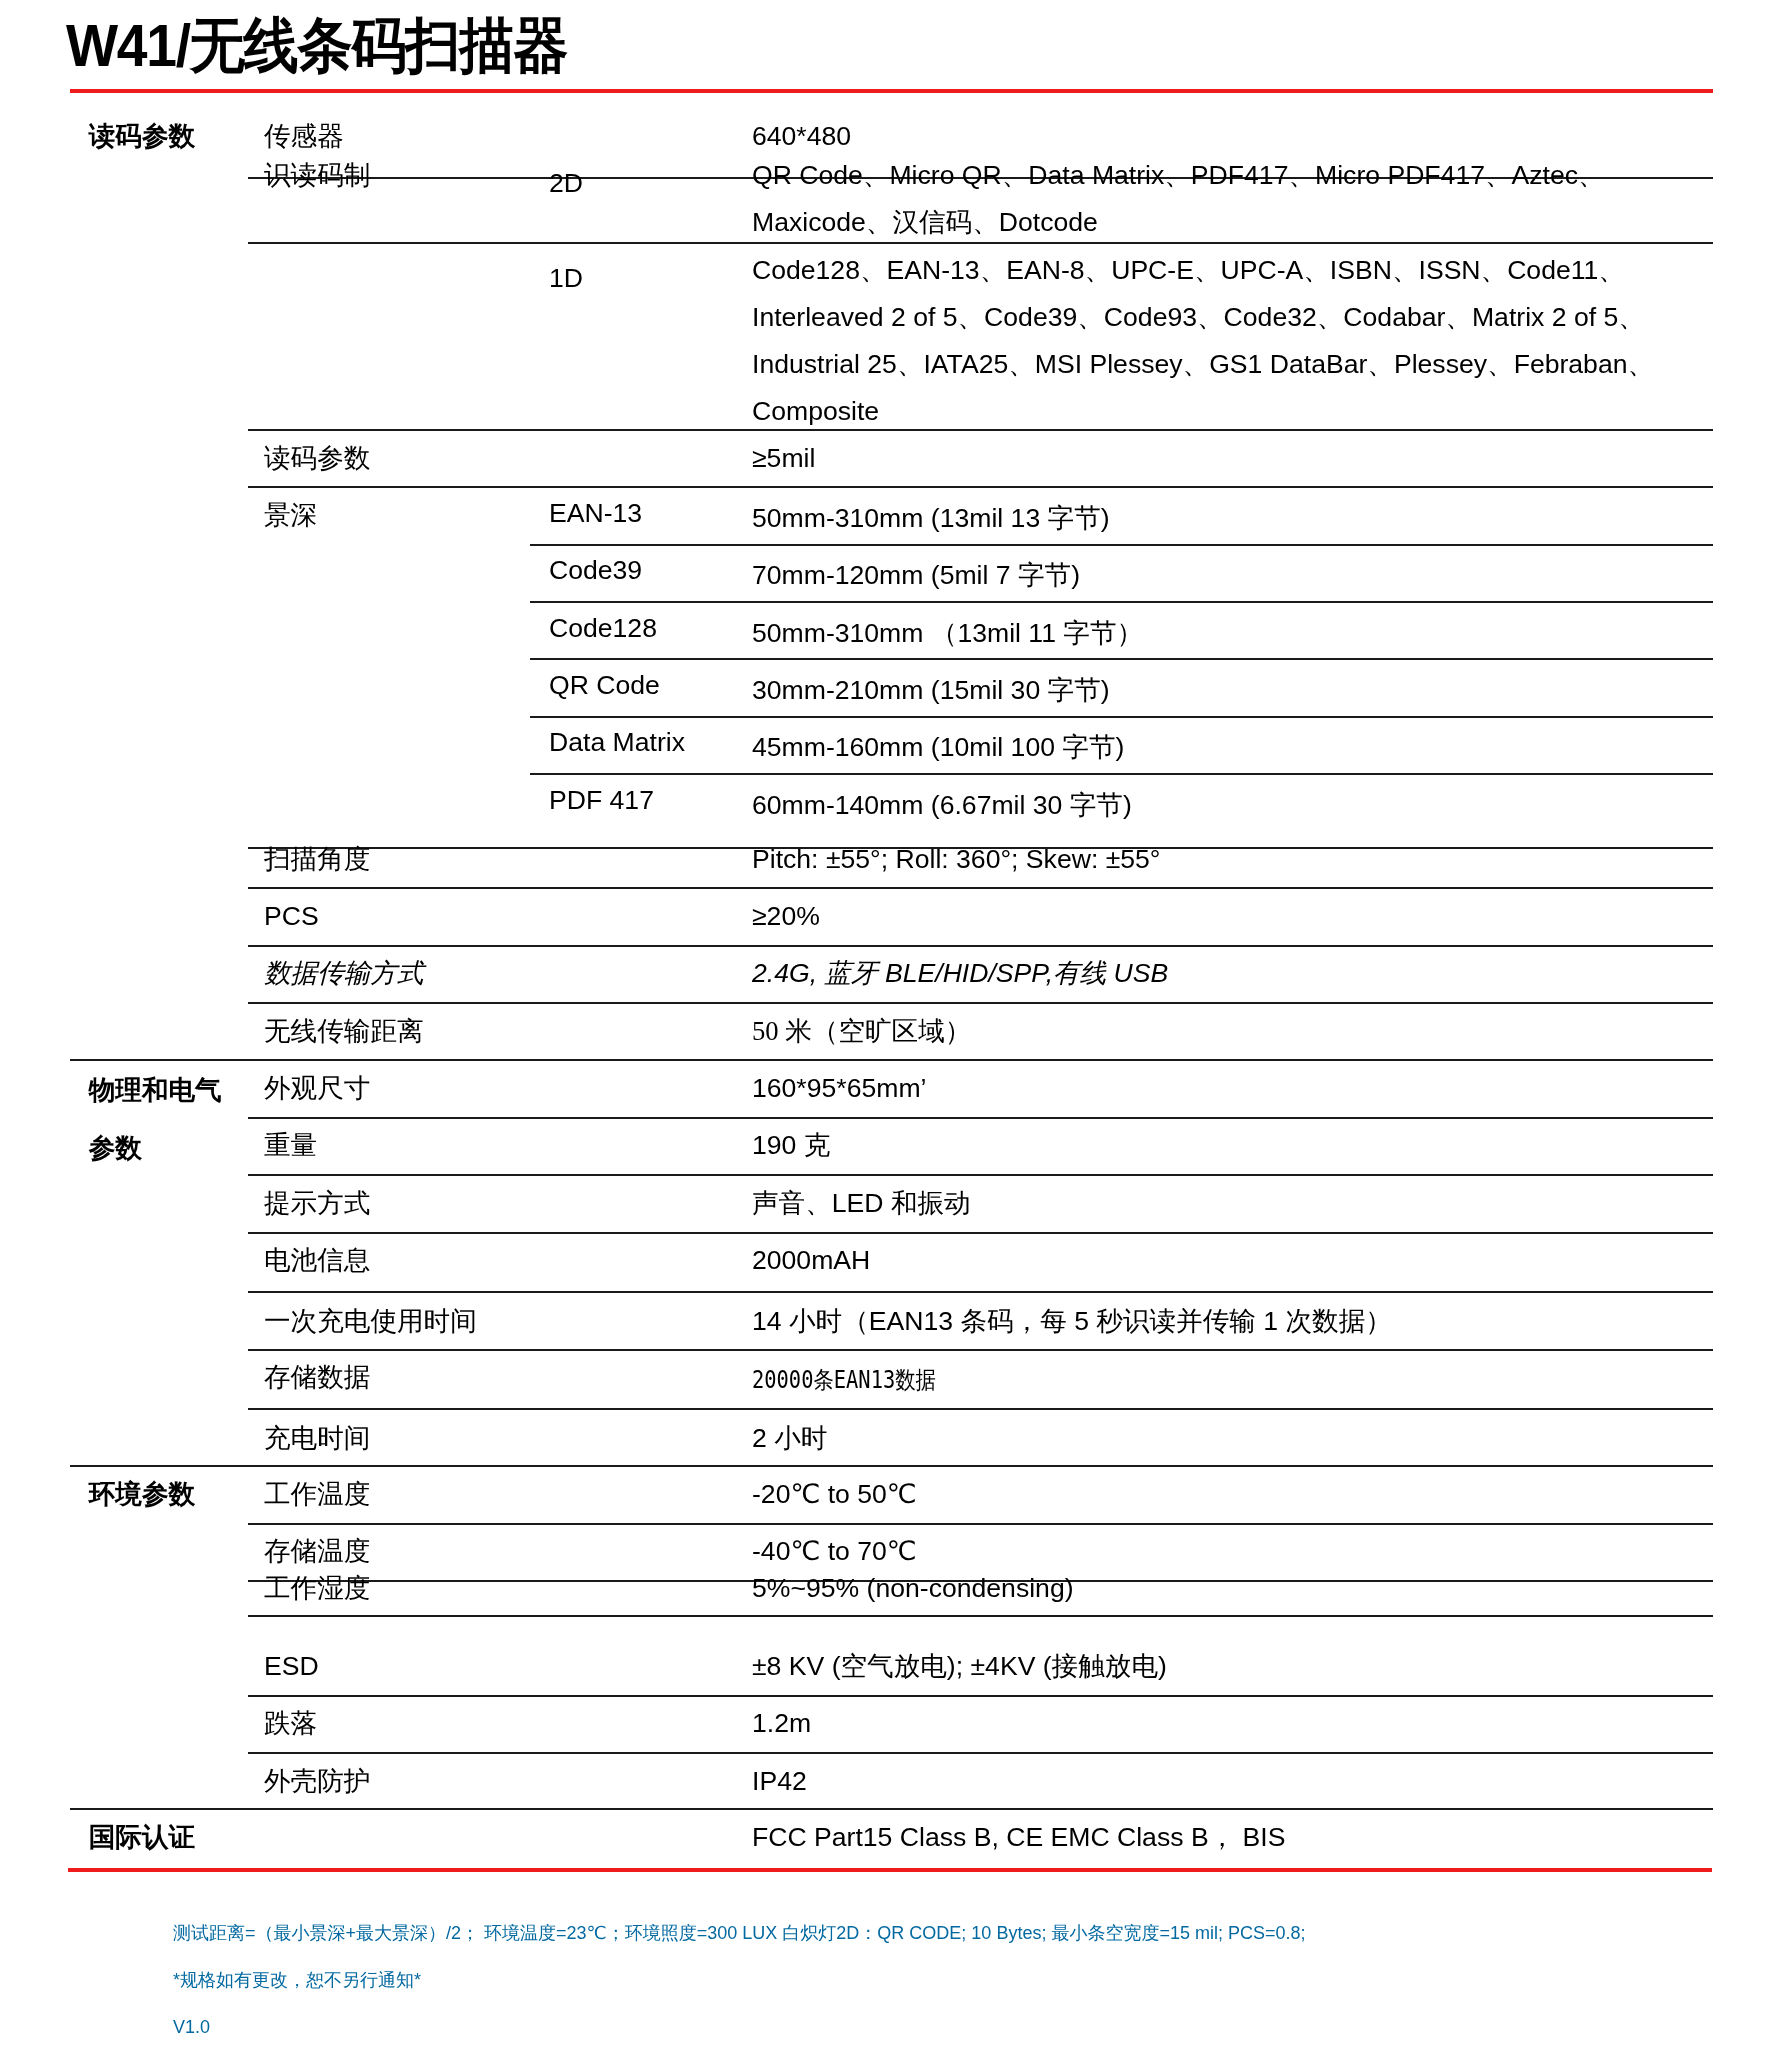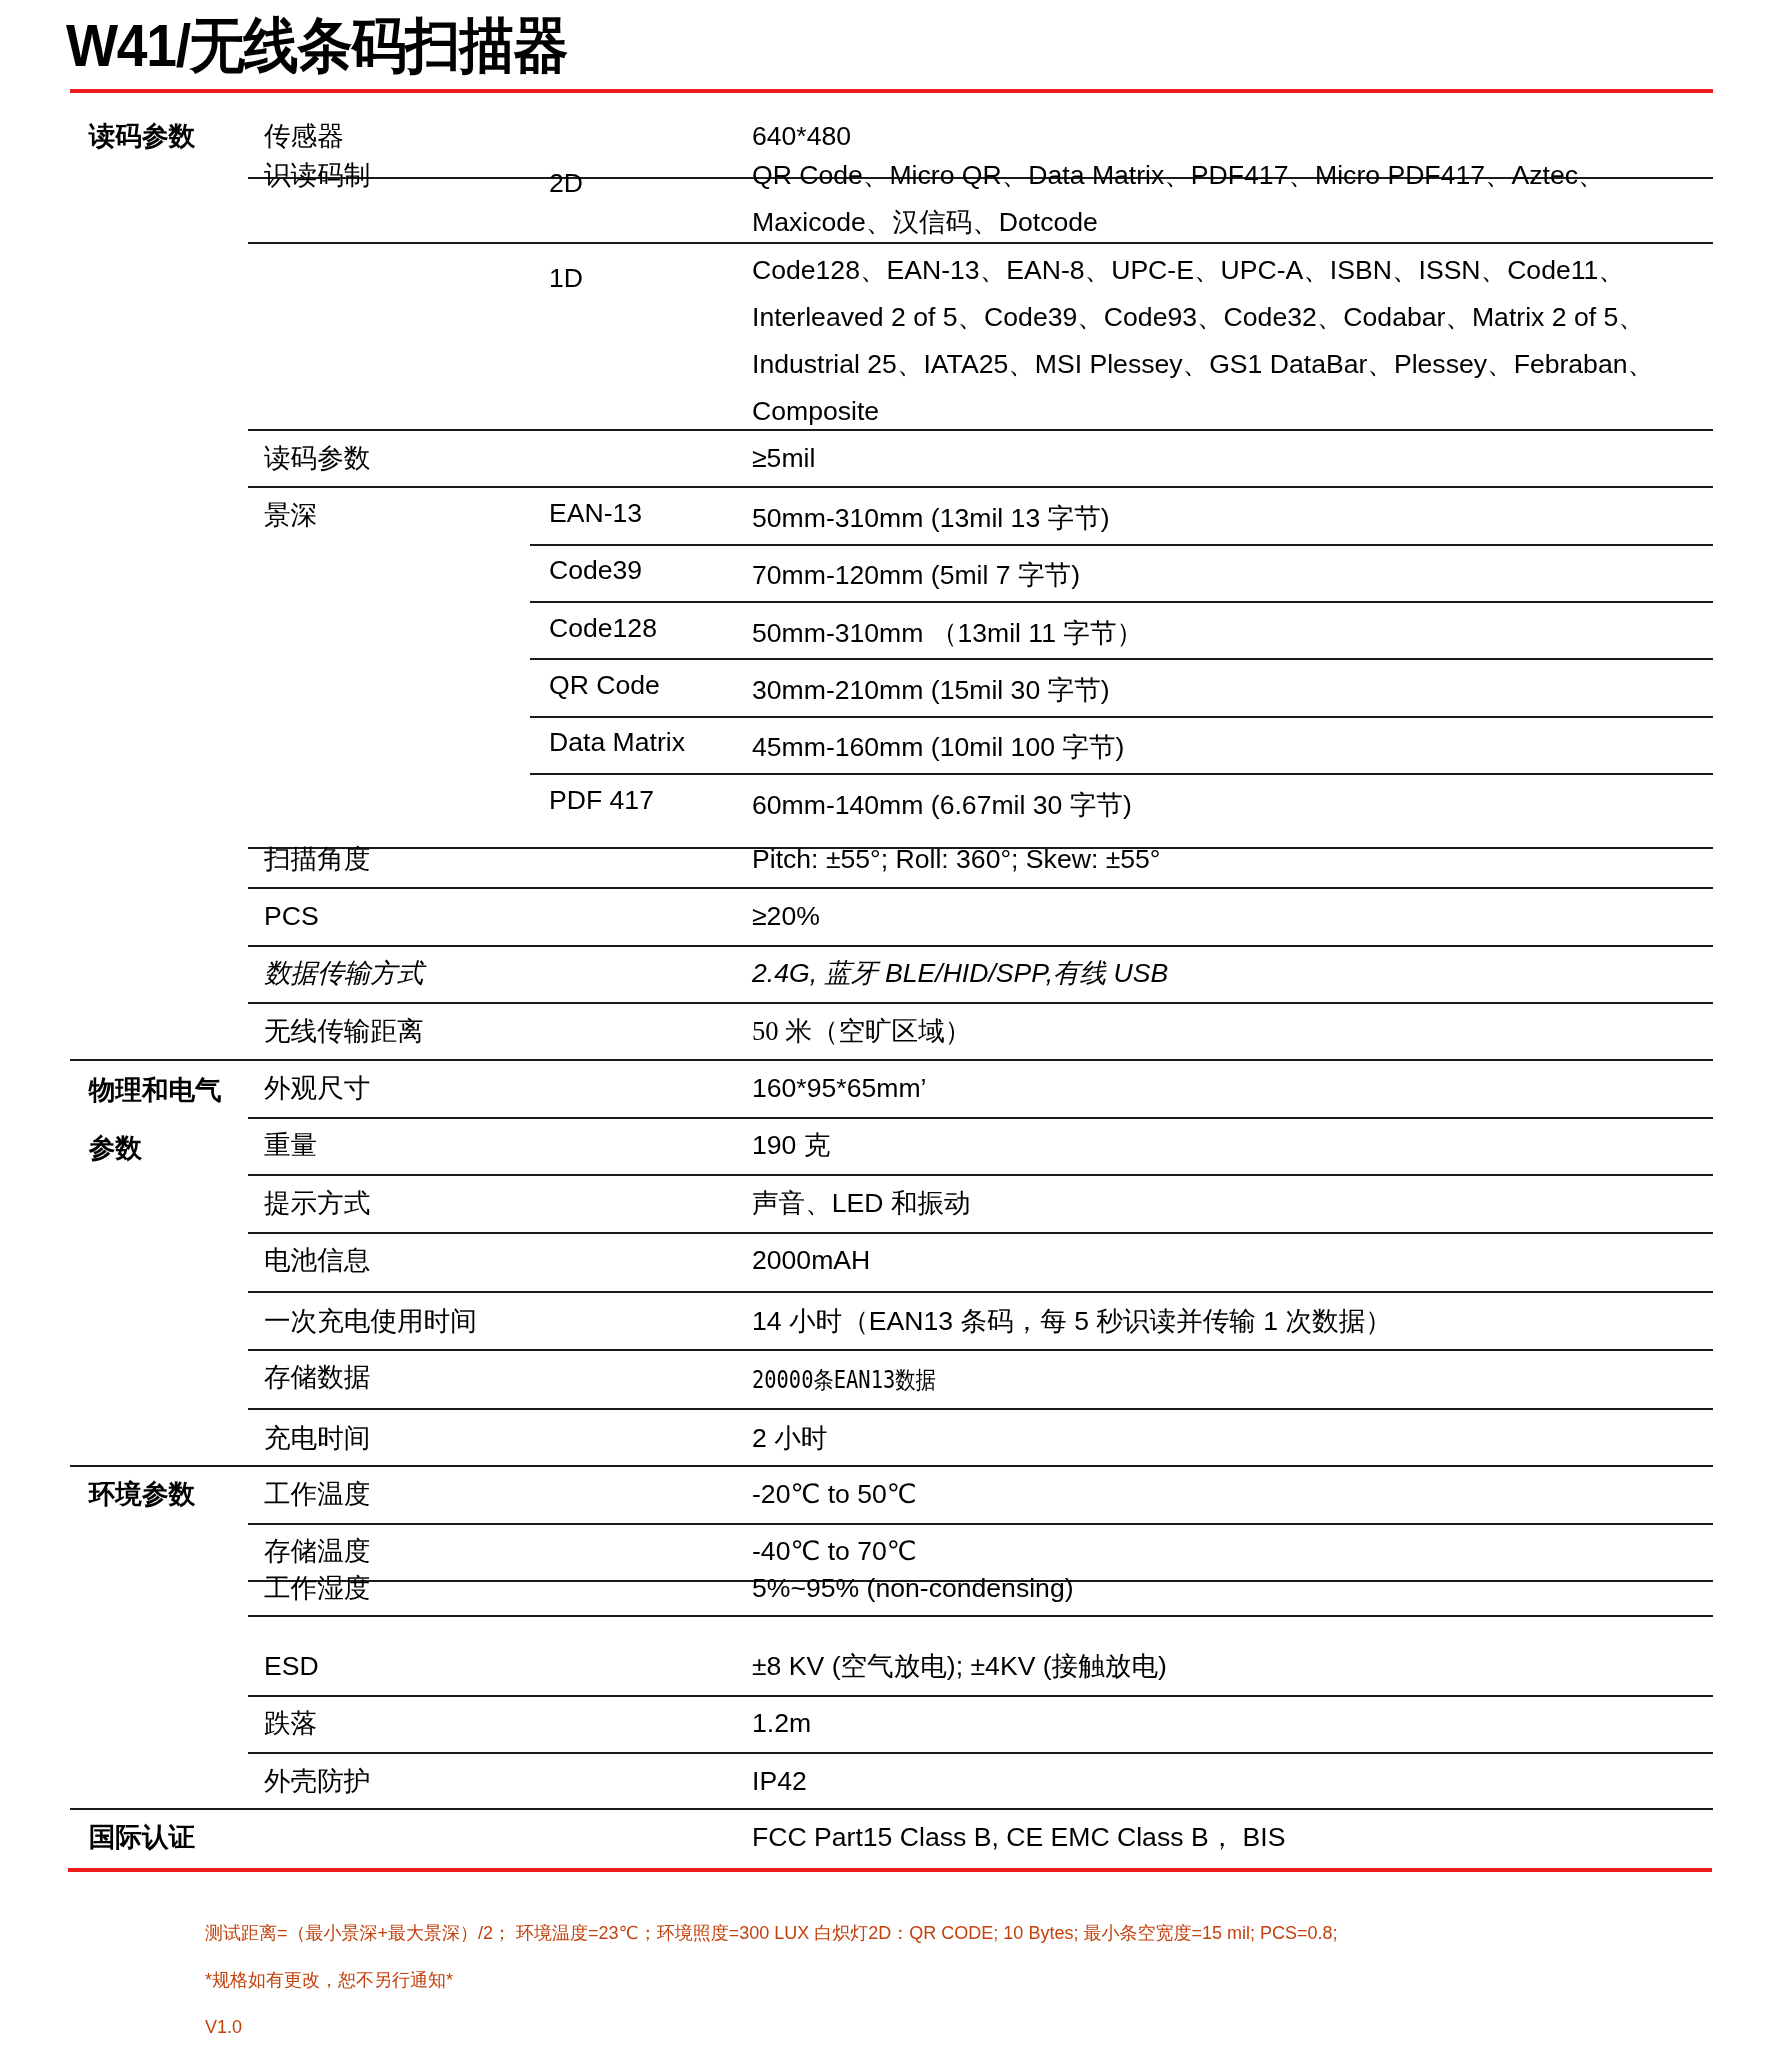--- a/index.html
+++ b/index.html
@@ -12,21 +12,21 @@
   .row { position: absolute; left: 0; width: 1643px; }
   .row .line { position: absolute; bottom: 0; height: 2.2px; background: #1a1a1a; right: 0; }
   .cell { position: absolute; top: 0; font-size: 26.6px; line-height: 47px; }
   .cat { left: 18.7px; font-weight: bold; width: 165px; line-height: 55px; }
   .label { left: 194px; padding-top: 4.3px; }
   .sub { left: 479px; padding-top: 12px; }
   .sub.dof { padding-top: 4px; line-height: 43px; }
   .value { left: 682px; width: 956px; padding-top: 4.3px; }
   .value.dof { padding-top: 7.2px; }
   .value.mono { font-family: "DejaVu Sans Mono", monospace; font-size: 24px; transform: scaleX(0.85); transform-origin: left top; padding-top: 7.2px; }
-  .footer { position: absolute; left: 205px; font-size: 18px; color: #c2410c; white-space: nowrap; }
+  .footer { position: absolute; left: 173px; font-size: 18px; color: #0369a1; white-space: nowrap; }
 </style>
 </head>
 <body>
 
 <div class="title">W41/无线条码扫描器</div>
 <div class="red-line" style="top:89px;"></div>
 
 <div class="table">
 
   <div class="row" style="top:16px;height:70px;">

